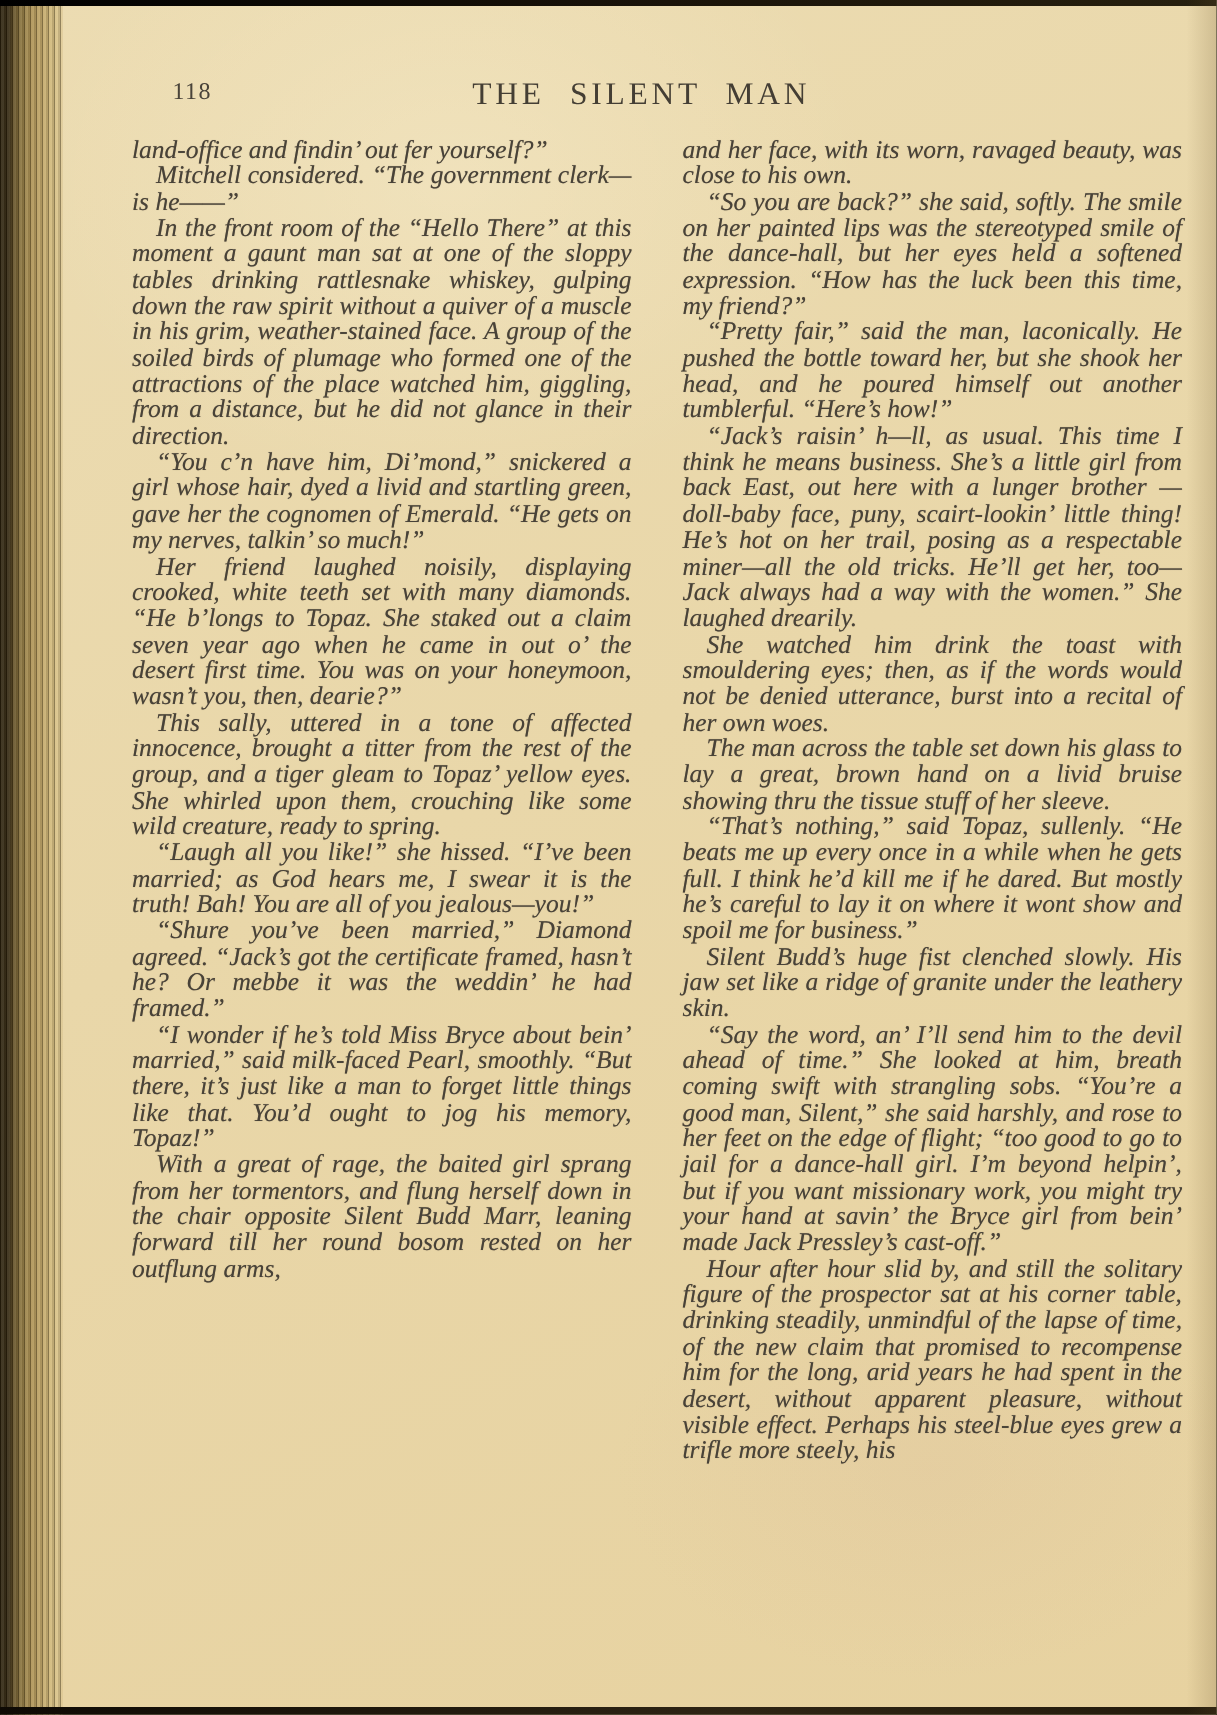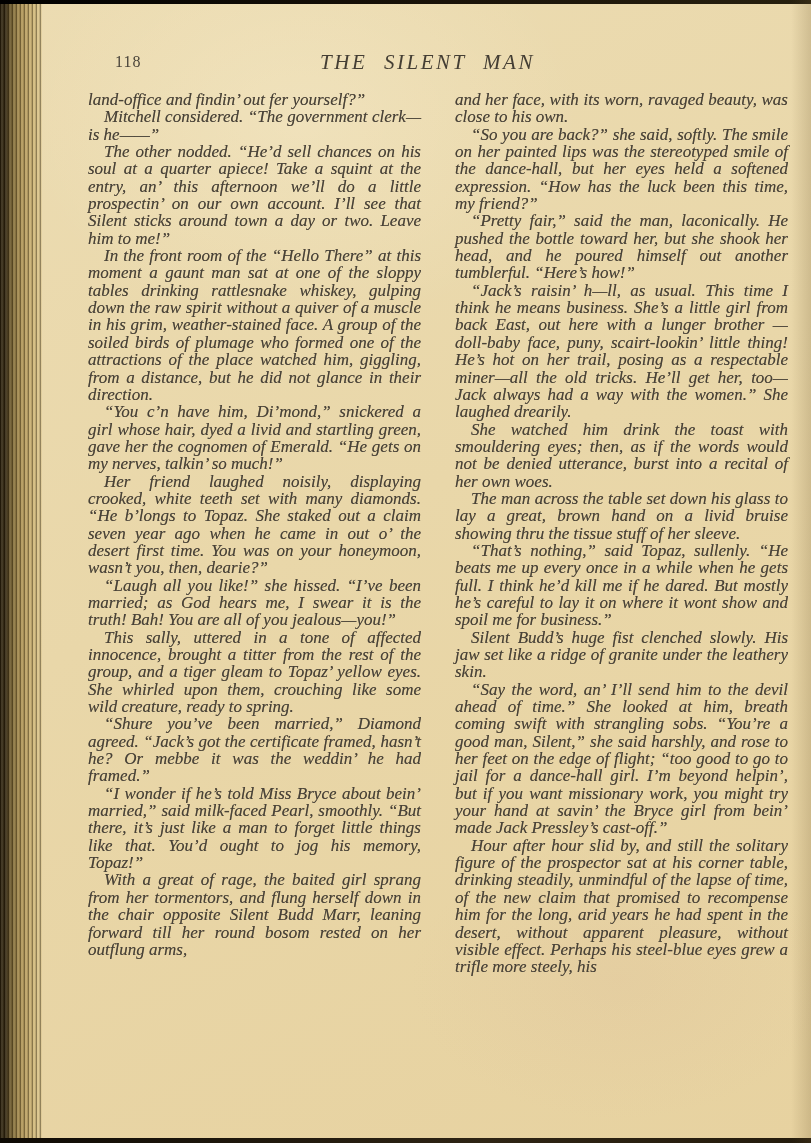--- a/index.html
+++ b/index.html
@@ -46,21 +46,20 @@
 
   .header { position: absolute; top: 50px; left: 42px; right: 20px; height: 30px; }
   .page-number {
     position: absolute; left: 73px; top: 3px;
     font-size: 16px; color: #4a443a; letter-spacing: 1px;
   }
   .running-title {
     position: absolute; left: 0; right: 0; top: 0;
     padding-left: 22px;
     text-align: center;
-    font-style: italic;
     font-size: 21px;
     letter-spacing: 2.5px;
     word-spacing: 9px;
     color: #443e34;
   }
 
   .columns {
     position: absolute; left: 88px; top: 91px; width: 700px;
     display: flex; gap: 34px; font-style: italic;
   }
@@ -86,26 +85,25 @@
 
   <div class="header">
     <span class="page-number">118</span>
     <div class="running-title">THE SILENT MAN</div>
   </div>
 
   <div class="columns">
     <div class="col">
         <p class="para">land-office and findin’ out fer yourself?”</p>
         <p class="para indent">Mitchell considered. “The government clerk—is he——”</p>
-        <p class="para indent">The other nodded. “He’d sell chances on his soul at a quarter apiece! Take a squint at the entry, an’ this afternoon we’ll do a little prospectin’ on our own account. I’ll see that Silent sticks around town a day or two. Leave him to me!”</p>
         <p class="para indent">In the front room of the “Hello There” at this moment a gaunt man sat at one of the sloppy tables drinking rattlesnake whiskey, gulping down the raw spirit without a quiver of a muscle in his grim, weather-stained face. A group of the soiled birds of plumage who formed one of the attractions of the place watched him, giggling, from a distance, but he did not glance in their direction.</p>
         <p class="para indent">“You c’n have him, Di’mond,” snickered a girl whose hair, dyed a livid and startling green, gave her the cognomen of Emerald. “He gets on my nerves, talkin’ so much!”</p>
         <p class="para indent">Her friend laughed noisily, displaying crooked, white teeth set with many diamonds. “He b’longs to Topaz. She staked out a claim seven year ago when he came in out o’ the desert first time. You was on your honeymoon, wasn’t you, then, dearie?”</p>
+        <p class="para indent">This sally, uttered in a tone of affected innocence, brought a titter from the rest of the group, and a tiger gleam to Topaz’ yellow eyes. She whirled upon them, crouching like some wild creature, ready to spring.</p>
         <p class="para indent">“Laugh all you like!” she hissed. “I’ve been married; as God hears me, I swear it is the truth! Bah! You are all of you jealous—you!”</p>
-        <p class="para indent">This sally, uttered in a tone of affected innocence, brought a titter from the rest of the group, and a tiger gleam to Topaz’ yellow eyes. She whirled upon them, crouching like some wild creature, ready to spring.</p>
         <p class="para indent">“Shure you’ve been married,” Diamond agreed. “Jack’s got the certificate framed, hasn’t he? Or mebbe it was the weddin’ he had framed.”</p>
         <p class="para indent">“I wonder if he’s told Miss Bryce about bein’ married,” said milk-faced Pearl, smoothly. “But there, it’s just like a man to forget little things like that. You’d ought to jog his memory, Topaz!”</p>
         <p class="para indent">With a great of rage, the baited girl sprang from her tormentors, and flung herself down in the chair opposite Silent Budd Marr, leaning forward till her round bosom rested on her outflung arms,</p>
       </div>
     <div class="col">
         <p class="para">and her face, with its worn, ravaged beauty, was close to his own.</p>
         <p class="para indent">“So you are back?” she said, softly. The smile on her painted lips was the stereotyped smile of the dance-hall, but her eyes held a softened expression. “How has the luck been this time, my friend?”</p>
         <p class="para indent">“Pretty fair,” said the man, laconically. He pushed the bottle toward her, but she shook her head, and he poured himself out another tumblerful. “Here’s how!”</p>
         <p class="para indent">“Jack’s raisin’ h—ll, as usual. This time I think he means business. She’s a little girl from back East, out here with a lunger brother — doll-baby face, puny, scairt-lookin’ little thing! He’s hot on her trail, posing as a respectable miner—all the old tricks. He’ll get her, too—Jack always had a way with the women.” She laughed drearily.</p>
         <p class="para indent">She watched him drink the toast with smouldering eyes; then, as if the words would not be denied utterance, burst into a recital of her own woes.</p>

